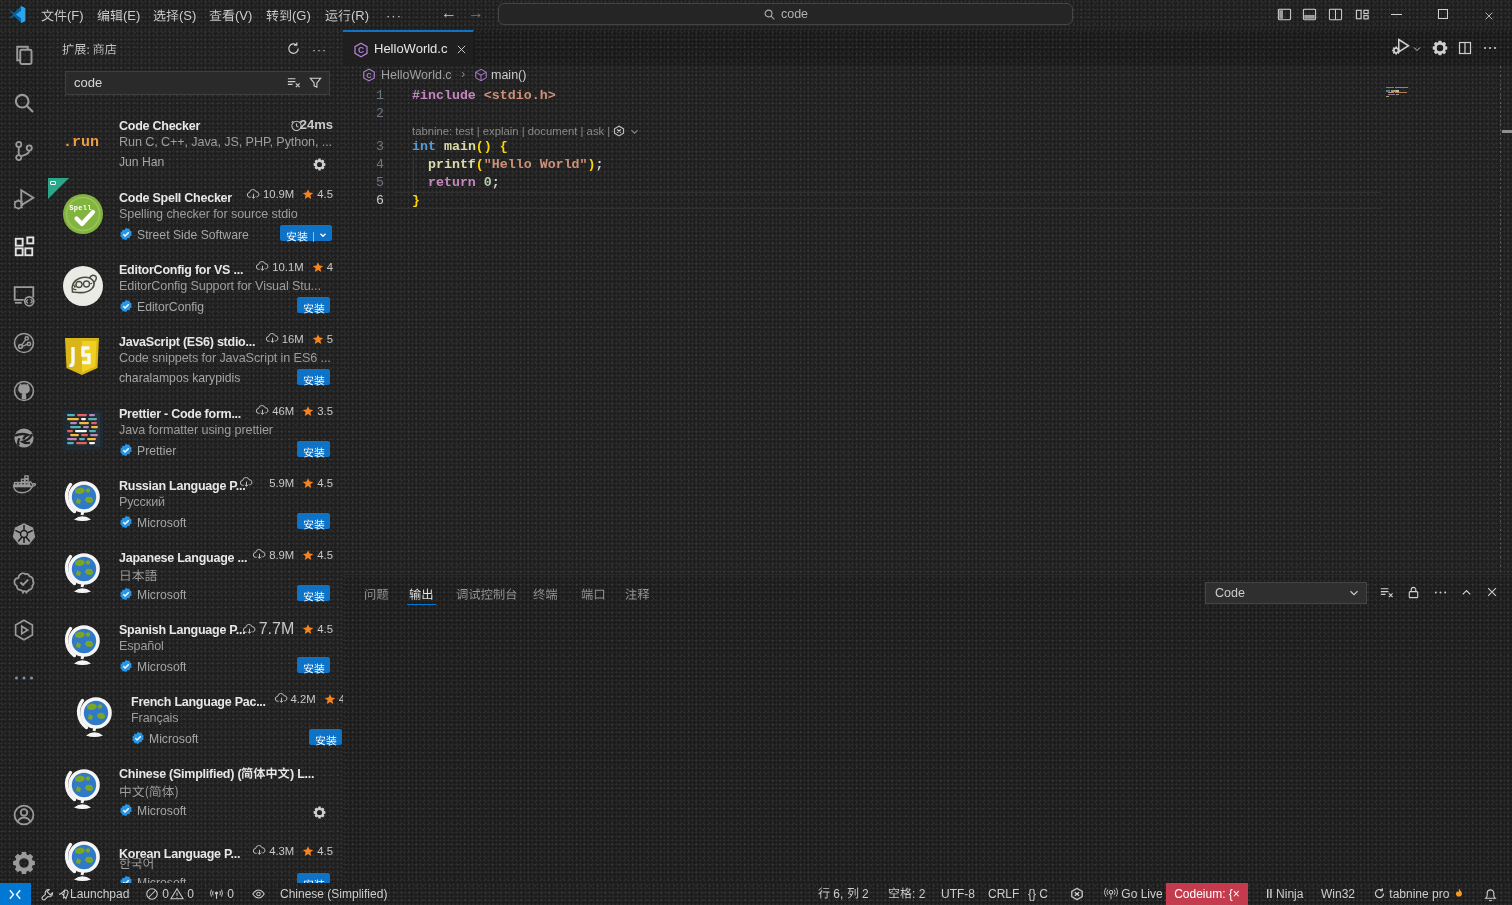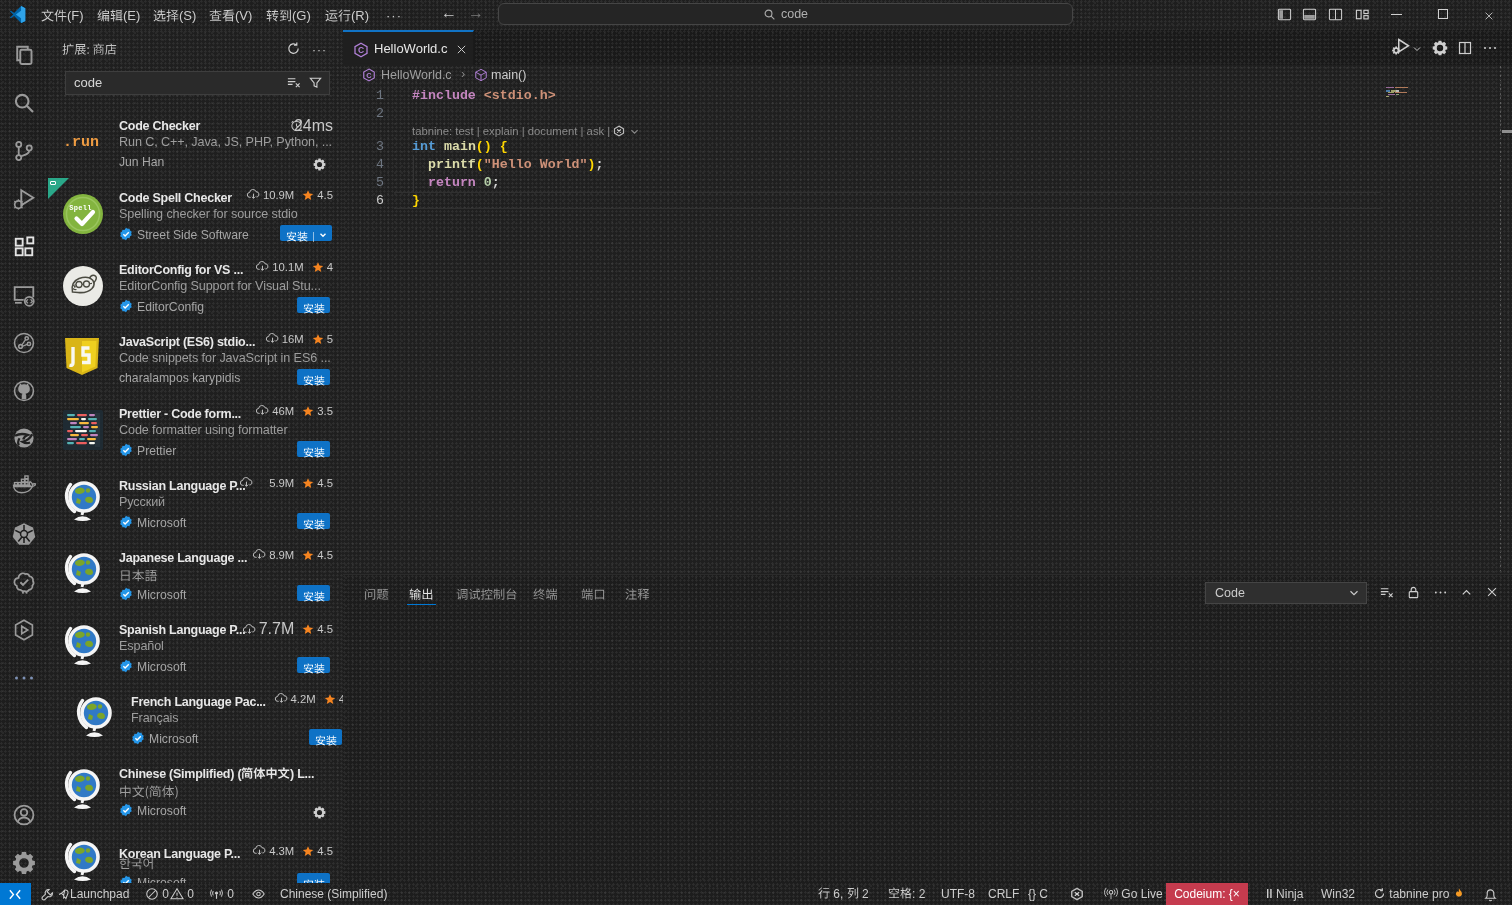--- a/index.html
+++ b/index.html
@@ -163,37 +163,37 @@
           <path d="M2 4 h8 M2 7 h8 M2 10 h5"></path>
           <path d="M10.5 9 l4 4 M14.5 9 l-4 4"></path>
         </svg></span><span style="position:absolute;right:6px;top:3px"><svg width="15" height="15" viewBox="0 0 16 16" fill="none" stroke="#cfcfcf" stroke-width="1.2">
           <path d="M2.5 3.5 h11 L9.5 8.5 v4.5 l-3 -1.5 V8.5 Z"></path>
         </svg></span></div>
 <div class="ab" style="left:0;top:76px;width:295px;height:72px">
 <span style="position:absolute;left:15px;top:28px;font-family:'Liberation Mono',monospace;font-weight:bold;font-size:15px;color:#ef9c42">.run</span>
 <div class="ab" style="left:71px;top:10px;width:214px;height:17px;white-space:nowrap"><span style="font-weight:bold;color:#e7e7e7;font-size:12.5px;letter-spacing:-0.25px">Code Checker</span><span style="position:absolute;right:30px;top:1.5px"><svg width="13" height="13" viewBox="0 0 16 16" fill="none" stroke="#c0c0c0" stroke-width="1.3">
             <circle cx="8" cy="8.5" r="5.7"></circle>
             <path d="M8 5.5 V8.5 L10.3 10 M4 2.5 L2 4.5 M12 2.5 L14 4.5"></path>
-          </svg></span><span style="position:absolute;right:0;top:1px;font-size:16px;color:#c8c8c8;font-weight:normal">24ms</span></div>
+          </svg></span><span style="position:absolute;right:0;top:1px;font-size:13px;color:#c8c8c8;font-weight:bold">24ms</span></div>
 <div class="ab" style="left:71px;top:29px;color:#9d9d9d;font-size:12.6px;letter-spacing:-0.1px;white-space:nowrap">Run C, C++, Java, JS, PHP, Python, ...</div>
 <div class="ab" style="left:71px;top:49px;color:#a6a6a6;font-size:12.2px;white-space:nowrap">Jun Han</div>
 <div class="ab" style="right:17px;top:51px"><svg width="13" height="13" viewBox="0 0 16 16">
           <path fill="#cfcfcf" fill-rule="evenodd" d="M6.59 0.74 L9.41 0.74 L9.72 2.36 L10.77 2.79 L12.14 1.87 L14.13 3.86 L13.21 5.23 L13.64 6.28 L15.26 6.59 L15.26 9.41 L13.64 9.72 L13.21 10.77 L14.13 12.14 L12.14 14.13 L10.77 13.21 L9.72 13.64 L9.41 15.26 L6.59 15.26 L6.28 13.64 L5.23 13.21 L3.86 14.13 L1.87 12.14 L2.79 10.77 L2.36 9.72 L0.74 9.41 L0.74 6.59 L2.36 6.28 L2.79 5.23 L1.87 3.86 L3.86 1.87 L5.23 2.79 L6.28 2.36 Z M11.20 8.00 A3.2 3.2 0 1 0 4.80 8.00 A3.2 3.2 0 1 0 11.20 8.00 Z"></path>
         </svg></div>
 </div>
 <div class="ab" style="left:0;top:148px;width:295px;height:72px">
 <div class="ab" style="left:0;top:0;width:0;height:0;border-top:21px solid #2aa889;border-right:21px solid transparent"></div>
       <div class="ab" style="left:2px;top:3px;width:6px;height:4px;border:1.3px solid #fff;border-radius:1px"></div>
 <div class="ab" style="left:14px;top:15px"><svg width="42" height="42" viewBox="0 0 42 42">
           <circle cx="21" cy="21" r="20" fill="#83b43f"></circle>
           <circle cx="21" cy="21" r="16.5" fill="none" stroke="#9ac55e" stroke-width="1.5"></circle>
           <text x="18.5" y="16.5" font-family="Liberation Mono" font-size="7" font-weight="bold" fill="#ffffff" text-anchor="middle" letter-spacing="0.3">Spell</text>
           <path d="M14.5 25.5 l5.5 5.5 L31 19" fill="none" stroke="#ffffff" stroke-width="4.2" stroke-linecap="round" stroke-linejoin="round"></path>
         </svg></div>
-<div class="ab" style="left:71px;top:10px;width:214px;height:17px;white-space:nowrap"><span style="font-weight:bold;color:#e7e7e7;font-size:12.5px;letter-spacing:-0.25px">Code Spell Checker</span><span style="position:absolute;right:0;top:0;display:flex;align-items:center;font-weight:normal">
+<div class="ab" style="left:71px;top:10px;width:214px;height:17px;white-space:nowrap"><span style="font-weight:bold;color:#e7e7e7;font-size:12.5px;letter-spacing:-0.25px">Code Spell Checker</span><span style="position:absolute;right:0;top:0;display:flex;font-weight:normal">
           <svg width="13" height="13" viewBox="0 0 16 16" fill="none" stroke="#c0c0c0" stroke-width="1.2">
             <path d="M4.5 11.5 h-1 a3 3 0 0 1 -.2-6 4 4 0 0 1 7.8-.9 3.3 3.3 0 0 1 1.4 6.4 h-1"></path>
             <path d="M8 7 v5.5 M5.9 10.6 L8 12.7 L10.1 10.6"></path>
           </svg>
           <span style="font-size:11.3px;color:#c8c8c8;margin-left:3px">10.9M</span>
           <span style="margin-left:8px;display:flex">
             <svg width="12" height="12" viewBox="0 0 16 16">
               <path fill="#f58420" d="M8 1.5 L10 6 L15 6.5 L11.2 9.8 L12.3 14.7 L8 12.1 L3.7 14.7 L4.8 9.8 L1 6.5 L6 6 Z"></path>
             </svg>
           </span>
@@ -304,21 +304,21 @@
             <path d="M8 7 v5.5 M5.9 10.6 L8 12.7 L10.1 10.6"></path>
           </svg>
           <span style="font-size:11.3px;color:#c8c8c8;margin-left:3px">46M</span>
           <span style="margin-left:8px;display:flex">
             <svg width="12" height="12" viewBox="0 0 16 16">
               <path fill="#f58420" d="M8 1.5 L10 6 L15 6.5 L11.2 9.8 L12.3 14.7 L8 12.1 L3.7 14.7 L4.8 9.8 L1 6.5 L6 6 Z"></path>
             </svg>
           </span>
           <span style="font-size:11.3px;color:#c8c8c8;margin-left:3px">3.5</span>
         </span></div>
-<div class="ab" style="left:71px;top:29px;color:#9d9d9d;font-size:12.6px;letter-spacing:-0.1px;white-space:nowrap">Code formatter using formatter</div>
+<div class="ab" style="left:71px;top:29px;color:#9d9d9d;font-size:12.6px;letter-spacing:-0.1px;white-space:nowrap">Java formatter using prettier</div>
 <div class="ab" style="left:71px;top:49px;color:#a6a6a6;font-size:12.2px;white-space:nowrap"><span style="vertical-align:-2.5px;margin-right:4px"><svg width="14" height="14" viewBox="0 0 16 16">
             <path fill="#2596e8" d="M8 .8 l1.8 1.3 2.2-.1 .7 2.1 1.9 1.2 -.7 2.1 .7 2.1 -1.9 1.2 -.7 2.1 -2.2-.1 L8 15.2 l-1.8-1.3 -2.2.1 -.7-2.1 -1.9-1.2 .7-2.1 -.7-2.1 1.9-1.2 .7-2.1 2.2.1 Z"></path>
             <path stroke="#fff" stroke-width="1.6" fill="none" d="M5 8.2 l2 2 L11.2 6"></path>
           </svg></span>Prettier</div>
 <div class="ab" style="right:13px;top:47px;background:#0e72c6;height:16px;border-radius:2px;padding:1.5px 5.5px 0 5.5px"><svg width="22.0" height="13.2" viewBox="0 0 22.0 13.2" style="overflow:visible;vertical-align:-3.5px">
           <path fill="#ffffff" d="M4.6 0.6C4.7 1.0 4.9 1.4 5.1 1.7H1.0V3.9H1.8V2.5H9.1V3.9H10.0V1.7H6.0C5.9 1.3 5.6 0.8 5.4 0.4ZM7.2 5.5C6.9 6.4 6.4 7.1 5.8 7.7C5.0 7.4 4.2 7.1 3.4 6.9C3.7 6.5 4.0 6.0 4.3 5.5ZM3.3 5.5C2.9 6.2 2.5 6.8 2.1 7.2C3.0 7.5 4.0 7.9 5.0 8.3C3.9 9.0 2.6 9.5 0.9 9.8C1.1 10.0 1.3 10.3 1.4 10.5C3.2 10.1 4.7 9.6 5.9 8.7C7.3 9.3 8.6 9.9 9.4 10.5L10.1 9.8C9.2 9.2 8.0 8.6 6.6 8.1C7.3 7.4 7.8 6.5 8.2 5.5H10.3V4.7H4.7C5.0 4.2 5.3 3.6 5.5 3.1L4.6 2.9C4.4 3.5 4.1 4.1 3.8 4.7H0.8V5.5Z M11.7 1.5C12.2 1.9 12.8 2.4 13.1 2.7L13.6 2.2C13.3 1.8 12.7 1.4 12.3 1.0ZM15.8 5.6C16.0 5.8 16.1 6.0 16.2 6.3H11.6V7.0H15.4C14.4 7.7 12.8 8.3 11.4 8.6C11.6 8.7 11.8 9.0 11.9 9.2C12.5 9.0 13.2 8.8 13.9 8.5V9.3C13.9 9.7 13.5 9.9 13.3 9.9C13.4 10.1 13.5 10.4 13.6 10.6C13.8 10.5 14.2 10.4 17.3 9.7C17.3 9.5 17.3 9.2 17.4 9.0L14.7 9.6V8.2C15.3 7.8 16.0 7.4 16.4 7.0C17.3 8.8 18.9 10.0 21.1 10.5C21.2 10.3 21.4 10.0 21.6 9.8C20.5 9.6 19.6 9.2 18.9 8.7C19.5 8.4 20.3 8.0 20.8 7.6L20.2 7.2C19.8 7.5 19.0 8.0 18.3 8.3C17.9 7.9 17.5 7.5 17.2 7.0H21.4V6.3H17.1C17.0 6.0 16.8 5.6 16.6 5.3ZM17.9 0.4V2.0H15.2V2.7H17.9V4.4H15.6V5.2H21.1V4.4H18.7V2.7H21.3V2.0H18.7V0.4ZM11.4 4.3 11.7 5.0 14.0 4.0V5.6H14.8V0.4H14.0V3.2C13.0 3.6 12.1 4.1 11.4 4.3Z"></path>
         </svg></div>
 </div>
 <div class="ab" style="left:0;top:436px;width:295px;height:72px">
 <div class="ab" style="left:13px;top:12px"><svg width="44" height="44" viewBox="0 0 44 44">

